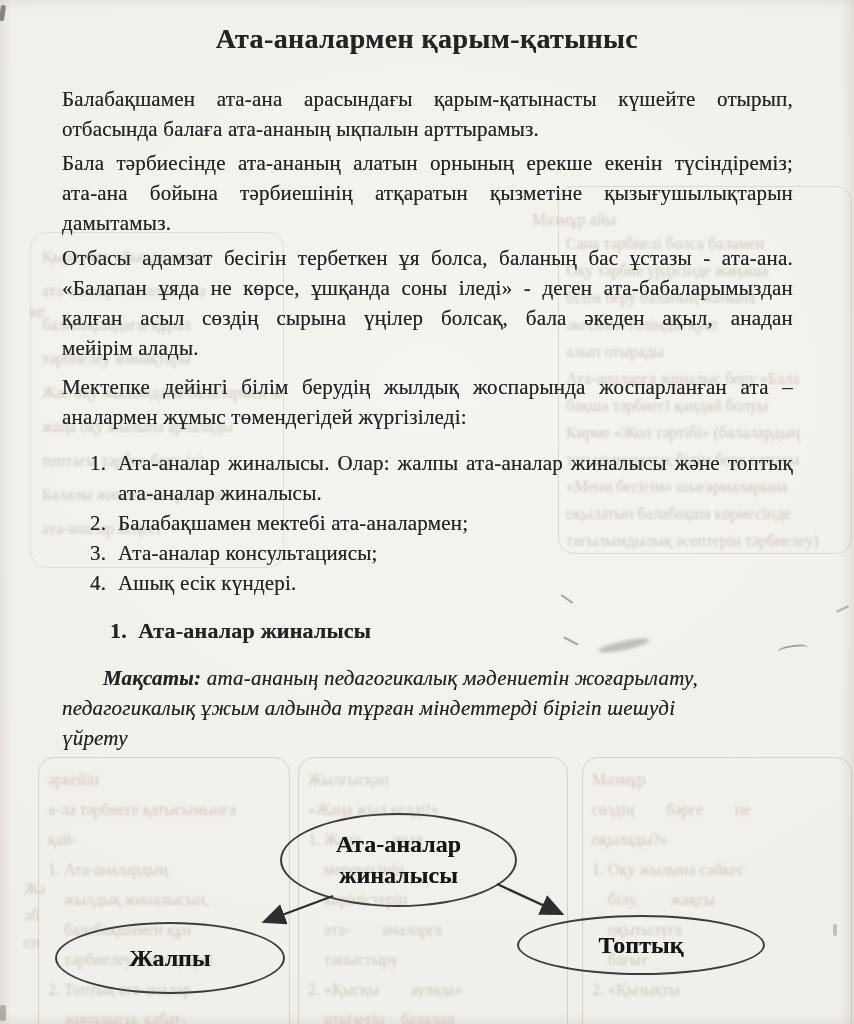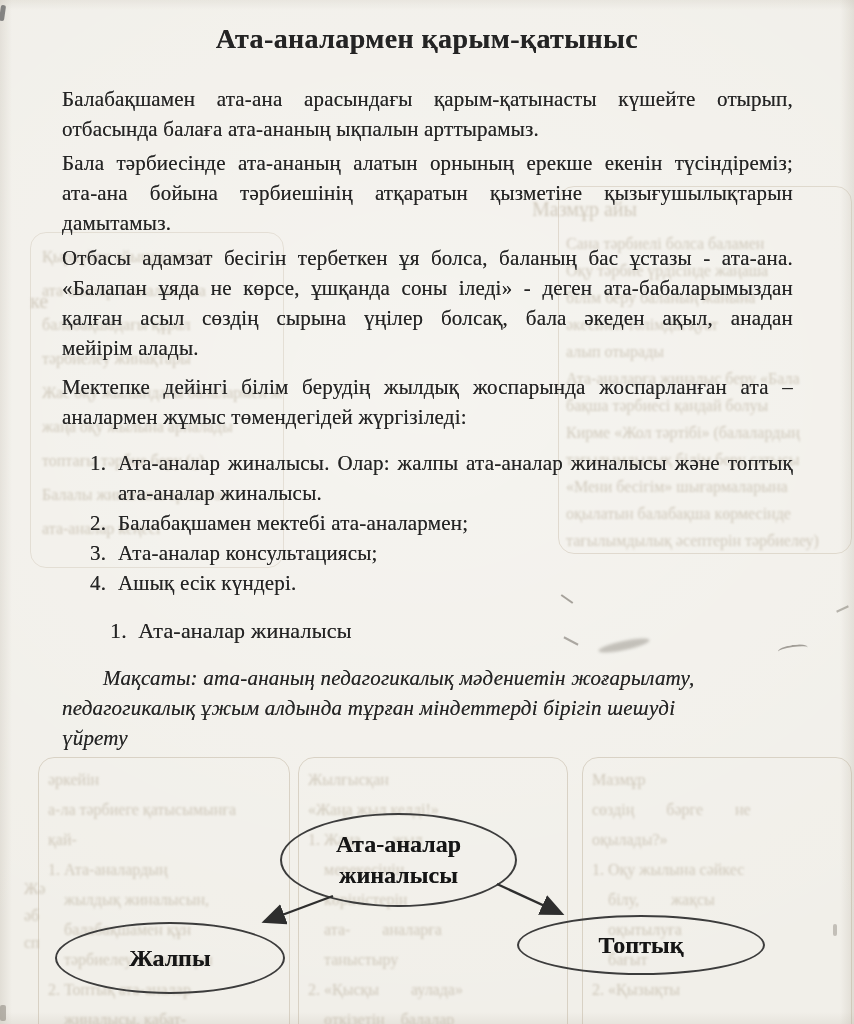--- a/index.html
+++ b/index.html
@@ -31,21 +31,21 @@
     text-align:justify;
     -moz-text-align-last:justify;
     text-align-last:justify;
     width:731px;
   }
   .title{
     left:0;top:22px;width:854px;
     text-align:center;font-weight:bold;font-size:28px;line-height:34px;
     letter-spacing:.4px;white-space:normal;
   }
-  .b{font-weight:normal;}
+  .b{font-weight:bold;}
   .i{font-style:italic;}
   
   .ellipse{
     position:absolute;z-index:3;
     border:2px solid #3c3c3c;border-radius:50%;
     display:flex;flex-direction:column;align-items:center;justify-content:center;
     color:#161616;font-weight:bold;font-size:24px;line-height:31px;
     text-shadow:0 0 .5px rgba(20,20,20,.6);
     background:transparent;
   }
@@ -55,21 +55,21 @@
     color:var(--ghost,#b4a995);
     opacity:.55;filter:blur(.8px);
     font-size:16px;
   }
   .ghost-line{white-space:nowrap;overflow:hidden;}
   .lh34 .ghost-line{line-height:34px;}
   .lh27 .ghost-line{line-height:27px;}
   .lh30 .ghost-line{line-height:30px;}
   .ghost-word{
     position:absolute;z-index:1;color:var(--ghost,#b4a995);
-    opacity:.55;filter:blur(.8px);font-size:20px;white-space:nowrap;
+    opacity:.55;filter:blur(.8px);font-size:16px;white-space:nowrap;margin-top:13px;
   }
   .ghost-box{
     position:absolute;z-index:1;
     border:1px solid rgba(186,172,150,.45);
     border-radius:16px;
   }
   
   .mark{position:absolute;z-index:4;}
   .corner-tl{left:0;top:5px;width:5px;height:16px;background:#6b6b6b;opacity:.8;border-radius:2px;transform:rotate(8deg);}
   .corner-bl{left:0;top:1005px;width:6px;height:16px;background:#8a857c;opacity:.55;border-radius:2px;}

